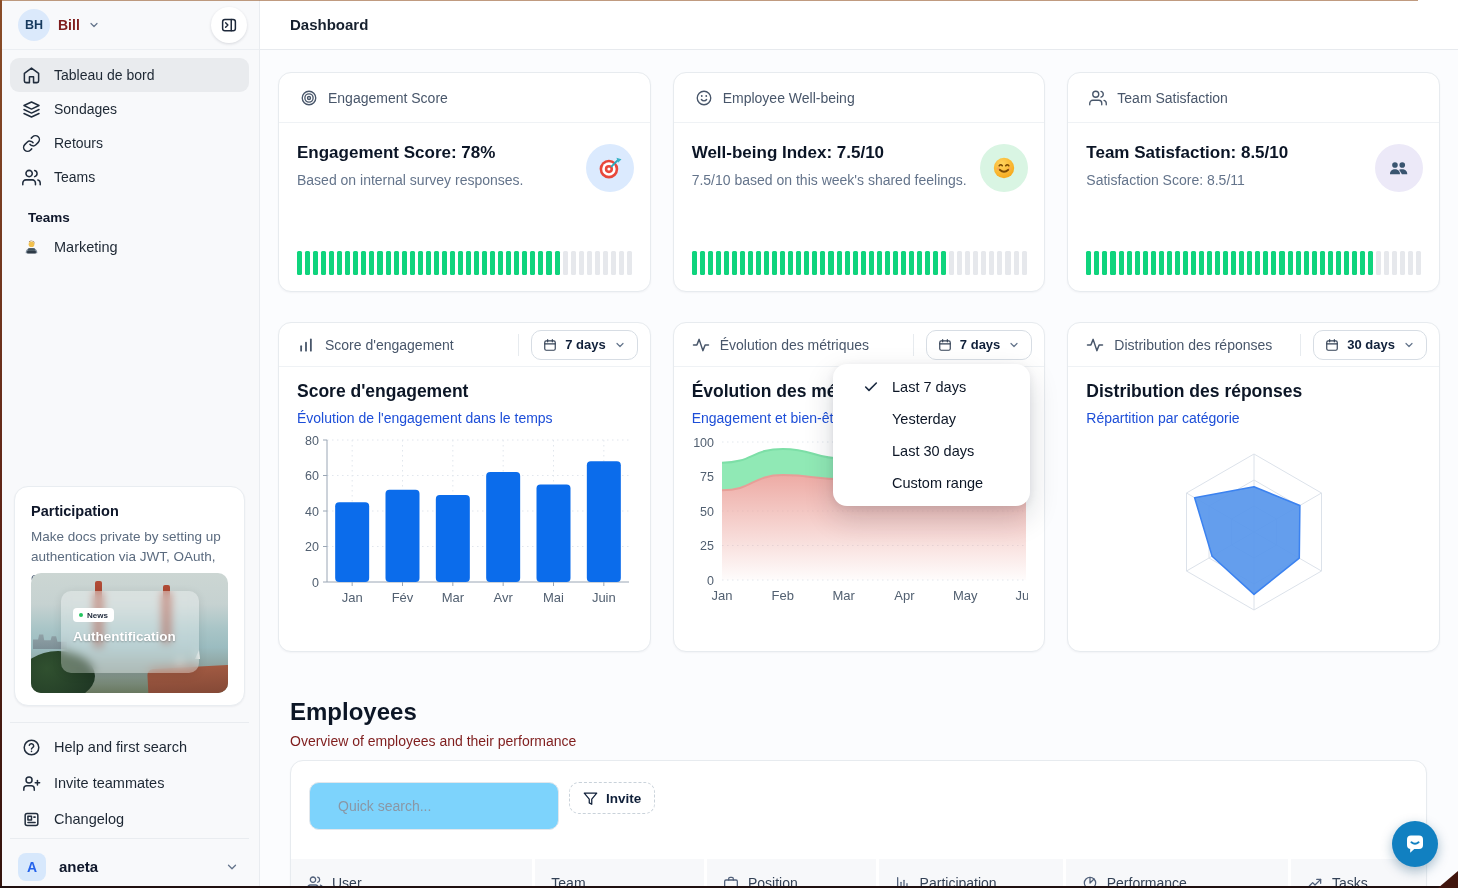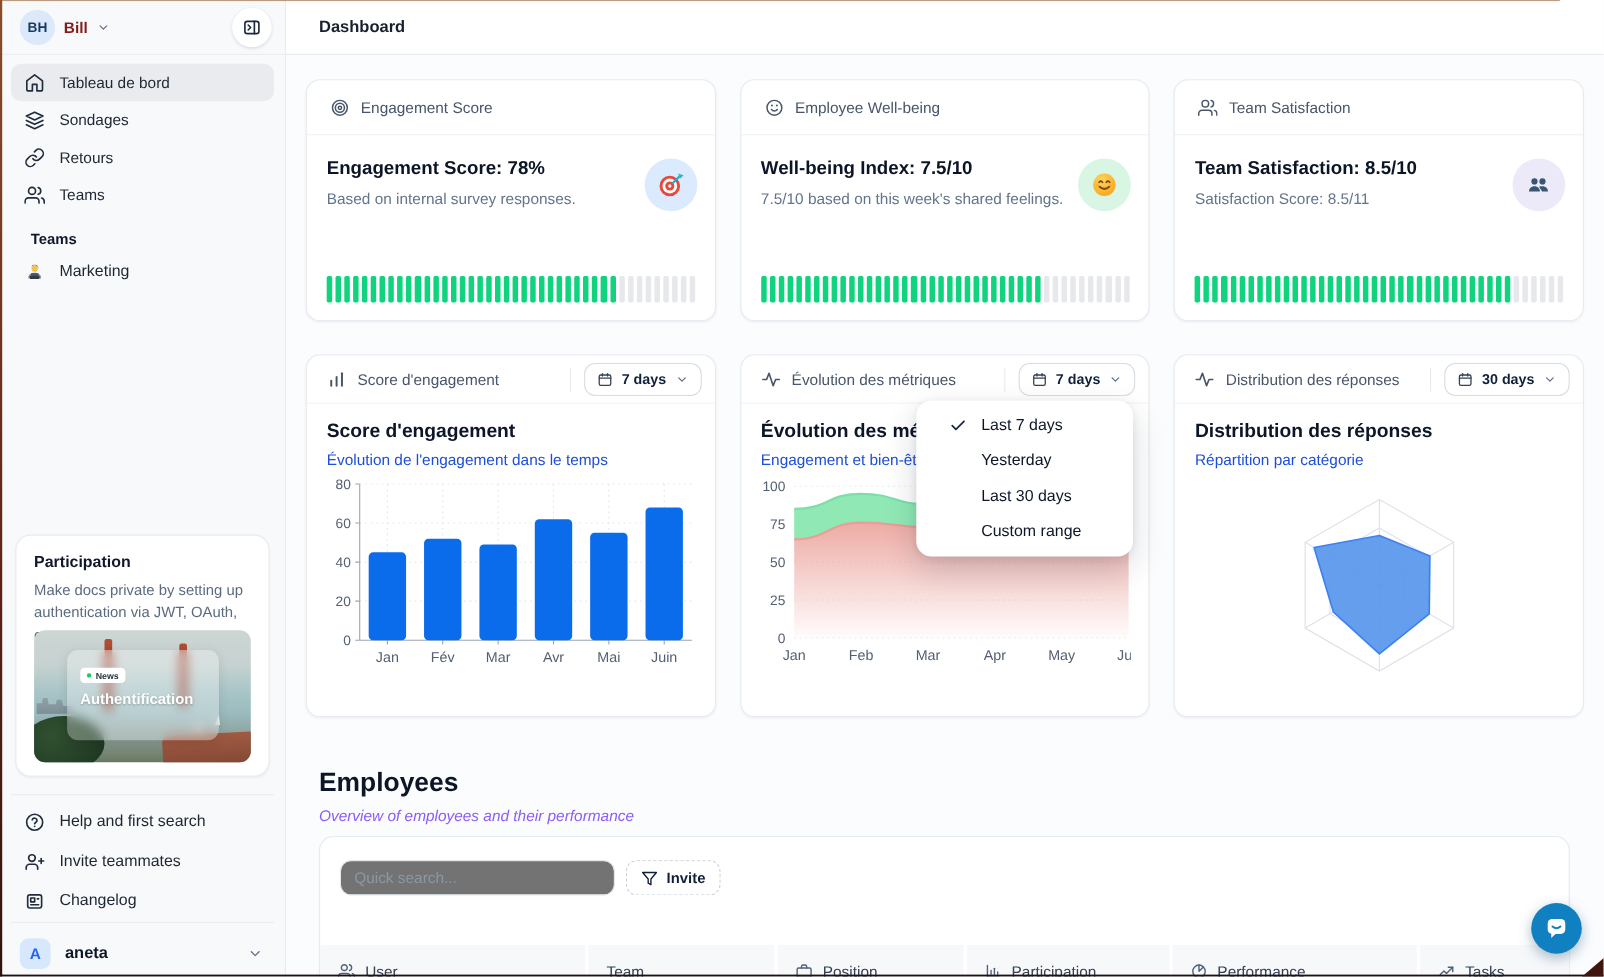--- a/index.html
+++ b/index.html
@@ -61,24 +61,24 @@
   .range-btn { display:flex; align-items:center; gap:8px; height:30px; padding:0 11px; border:1px solid #d7dde4; border-radius:10px; background:#fff; font-size:13px; font-weight:600; color:#10203a; cursor:pointer; font-family:inherit; }
   .range-btn .chev { display:flex; }
   .chart-body { padding:14px 18px 0; }
   .chart-title { font-size:17.5px; font-weight:700; color:#0c1626; }
   .chart-sub { font-size:14px; color:#1d4ed8; margin-top:8px; }
   svg.chart { display:block; margin-top:8px; }
   .tick { font-size:12.5px; fill:#526071; } .xlab { font-size:13px; fill:#526071; }
 
   .emp-head { position:absolute; left:30px; top:698px; }
   .emp-title { font-size:24px; font-weight:800; color:#0c1626; }
-  .emp-sub { margin-top:7px; font-size:14px; color:#8b5cf6;font-style:italic; }
+  .emp-sub { margin-top:7px; font-size:14px; color:#7f1d1d; }
   .emp-card { position:absolute; left:30px; right:31px; top:760px; height:340px; background:#fff; border:1px solid #e7ebef; border-radius:13px; box-shadow:0 1px 2px rgba(16,24,40,.04); }
   .emp-toolbar { padding:21px 18px; display:flex; gap:10px; }
-  .search { width:250px; height:32px; border:1px solid #e2e7ec; border-radius:10px; padding:0 12px; font-size:14px; color:#0f172a; background:#737373; font-family:inherit; }
+  .search { width:250px; height:48px; border:1px solid #e2e7ec; border-radius:10px; padding:0 28px; font-size:14px; color:#0f172a; background:#7dd3fc; font-family:inherit; }
   .search::placeholder { color:#8a97a5; }
   .filter-btn { display:flex; align-items:center; gap:8px; height:32px; padding:0 13px; border:1px dashed #c9d2da; border-radius:10px; background:#fff; font-size:13.5px; font-weight:600; color:#10203a; cursor:pointer; font-family:inherit; }
   .thead { position:absolute; left:0; right:0; top:98px; display:flex; gap:3px; }
   .th { height:48px; background:#f7f8fa; display:flex; align-items:center; gap:9px; padding-left:16px; font-size:14px; font-weight:500; color:#334155; cursor:pointer; }
   .th .head-ic { width:16px; height:16px; color:#51607a; }
 
   .menu { position:absolute; left:833px; top:364px; width:197px; background:#fff; border-radius:14px; box-shadow:0 12px 30px rgba(15,23,42,.16), 0 2px 8px rgba(15,23,42,.08); padding:7px 15px; z-index:50; }
   .menu-item { height:32px; display:flex; align-items:center; padding:0 14px 0 44px; font-size:14.5px; color:#0c1626; position:relative; cursor:pointer; border-radius:8px; }
   .menu-item .check { position:absolute; left:15px; top:8px; width:16px; height:16px; color:#1b2a41; }
 

